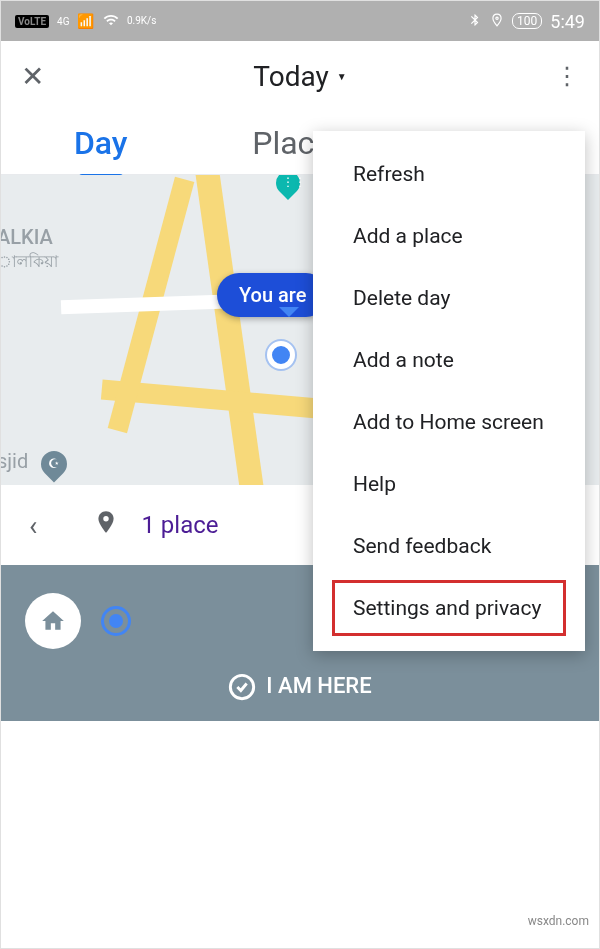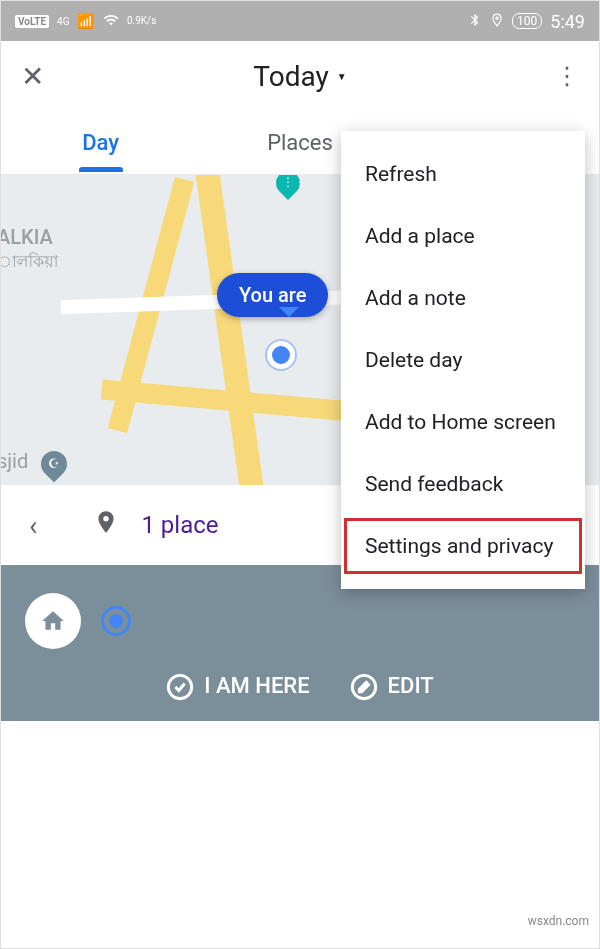--- a/index.html
+++ b/index.html
@@ -1,32 +1,32 @@
 <!DOCTYPE html>
 <html><head>
 <meta charset="utf-8">
 <style>
   * { box-sizing: border-box; margin: 0; padding: 0; font-family: -apple-system, BlinkMacSystemFont, 'Segoe UI', Roboto, sans-serif; }
   body { width: 600px; height: 949px; background: #fff; position: relative; overflow: hidden; border: 1px solid #e0e0e0; }
   
   .status-bar { height: 40px; background: #b0b0b0; display: flex; justify-content: space-between; align-items: center; padding: 0 14px; color: #fff; font-size: 14px; }
   .status-left { display: flex; align-items: center; gap: 8px; }
   .status-right { display: flex; align-items: center; gap: 8px; }
-  .volte { background: #ffffff; color: #888; font-size: 10px; padding: 1px 3px; border-radius: 2px; font-weight: bold; }
+  .volte { background: #000000; color: #888; font-size: 10px; padding: 1px 3px; border-radius: 2px; font-weight: bold; }
   .speed { display: flex; flex-direction: row; font-size: 10px; line-height: 10px; }
   
   .header { height: 70px; display: flex; align-items: center; padding: 0 20px; }
   .close-btn { font-size: 28px; color: #5f6368; cursor: pointer; width:40px; }
   .title-wrap { flex: 1; text-align: center; display: flex; align-items: center; justify-content: center; gap: 8px; color: #202124; }
   .title-wrap .title { font-size: 28px; }
   .title-wrap .dd { font-size: 10px; }
   .menu-dots { width: 40px; font-size: 24px; text-align: right; color: #5f6368; cursor: pointer; }
   
   .tabs { height: 64px; display: flex; align-items: center; border-bottom: 1px solid #e8eaed; }
-  .tab { flex: 1; text-align: center; font-size: 22px; color: #5f6368; position: relative; padding: 16px 0; cursor:pointer;}
+  .tab { flex: 1; text-align: center; font-size: 32px; color: #5f6368; position: relative; padding: 16px 0; cursor:pointer;}
   .tab.active { color: #1a73e8; font-weight: 500; }
   .tab.active::after { content:''; position:absolute; bottom:-1px; left:50%; transform:translateX(-50%); width:44px; height:5px; background:#1a73e8; border-radius:3px 3px 0 0; }
   
   .map { height: 310px; position: relative; background: #e8ecee; overflow: hidden; }
   .roads::before, .roads::after { content:''; position:absolute; background:#f7d97a; }
   .roads::before { width: 24px; height: 400px; left: 220px; top:-20px; transform: rotate(-8deg); }
   .roads::after { width: 400px; height: 20px; left: 100px; top:222px; transform: rotate(5deg); }
   .road2 { position:absolute; width:20px; height:260px; background:#f7d97a; left:140px; top:0; transform:rotate(15deg); }
   .white-road { position:absolute; background:#fff; width:300px; height:14px; left:60px; top:120px; transform:rotate(-2deg);}
   .white-road2 { position:absolute; background:#fff; width:14px; height:200px; left:340px; top:40px;}
@@ -54,21 +54,21 @@
   .home-circ { width:56px; height:56px; background:#fff; border-radius:50%; display:flex; align-items:center; justify-content:center; color:#7b8f9b; font-size:24px;}
   .radio-ring { width:30px; height:30px; border:3px solid #4285f4; border-radius:50%; display:flex; align-items:center; justify-content:center;}
   .radio-ring .inner{width:14px;height:14px;background:#4285f4;border-radius:50%;}
   .card-text .q { font-size:20px; color:#dce3e7; font-style:italic; font-weight:500;}
   .card-text .h { font-size:28px; margin: 2px 0;}
   .card-text .addr { font-size:20px; color:#c8d1d6;}
   .card-actions { display:flex; justify-content:center; gap:40px; margin-top:24px; }
   .action { display:flex; gap:10px; font-size:22px; font-weight:500; cursor:pointer;}
   .action svg { width:28px; height:28px; }
   
-  .dropdown { position:absolute; top:130px; right:14px; width:244px; background:#fff; box-shadow:0 4px 16px rgba(0,0,0,.25); padding: 12px 0; z-index:50; }
+  .dropdown { position:absolute; top:130px; right:14px; width:272px; background:#fff; box-shadow:0 4px 16px rgba(0,0,0,.25); padding: 12px 16px; z-index:50; }
   .dd-item { padding: 19px 24px; font-size:21px; color:#202124; cursor:pointer; }
   .dd-item.highlight { outline: 3px solid #d32f2f; outline-offset:-6px; }
   
   .watermark { position:absolute; bottom:20px; right:10px; font-size:12px; color:#888; z-index:60;margin-top:28px;}
 </style>
 </head>
 <body>
 
 <div class="status-bar">
   <div class="status-left">
@@ -162,33 +162,27 @@
       </div>
   </div>
   <div class="card-actions">
     <div class="action">
       <svg viewBox="0 0 24 24" fill="none" stroke="#fff" stroke-width="2.5">
           <circle cx="12" cy="12" r="10"></circle>
           <path d="M8 12l3 3 5-6"></path>
         </svg>
       <span>I AM HERE</span>
     </div>
-    <div class="action">
-      <svg viewBox="0 0 24 24" fill="none" stroke="#fff" stroke-width="2.5">
-          <circle cx="12" cy="12" r="10"></circle>
-          <path d="M14 8l2 2-6 6H8v-2l6-6z" fill="#fff"></path>
-        </svg>
-      <span>EDIT</span>
-    </div>
   </div>
 </div>
 
 <div class="dropdown">
   <div class="dd-item">Refresh</div>
   <div class="dd-item">Add a place</div>
+  <div class="dd-item">Delete day</div>
   <div class="dd-item">Add a note</div>
-  <div class="dd-item">Delete day</div>
   <div class="dd-item">Add to Home screen</div>
+  <div class="dd-item">Help</div>
   <div class="dd-item">Send feedback</div>
   <div class="dd-item highlight">Settings and privacy</div>
 </div>
 
 <div class="watermark">wsxdn.com</div>
 
 </body></html>

